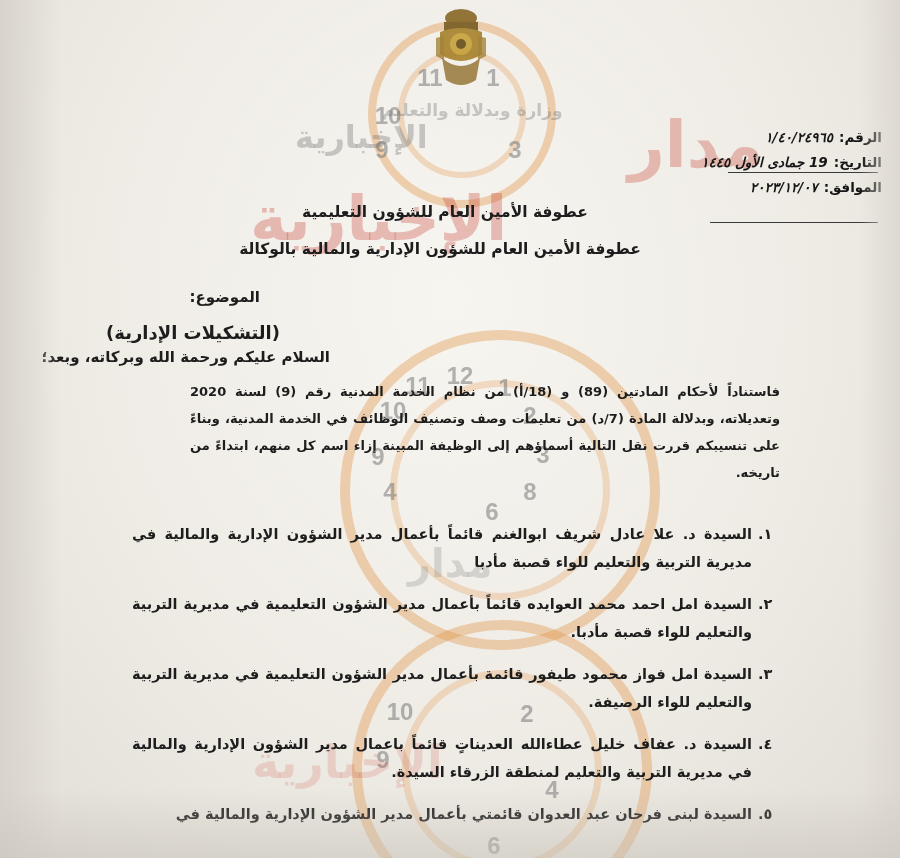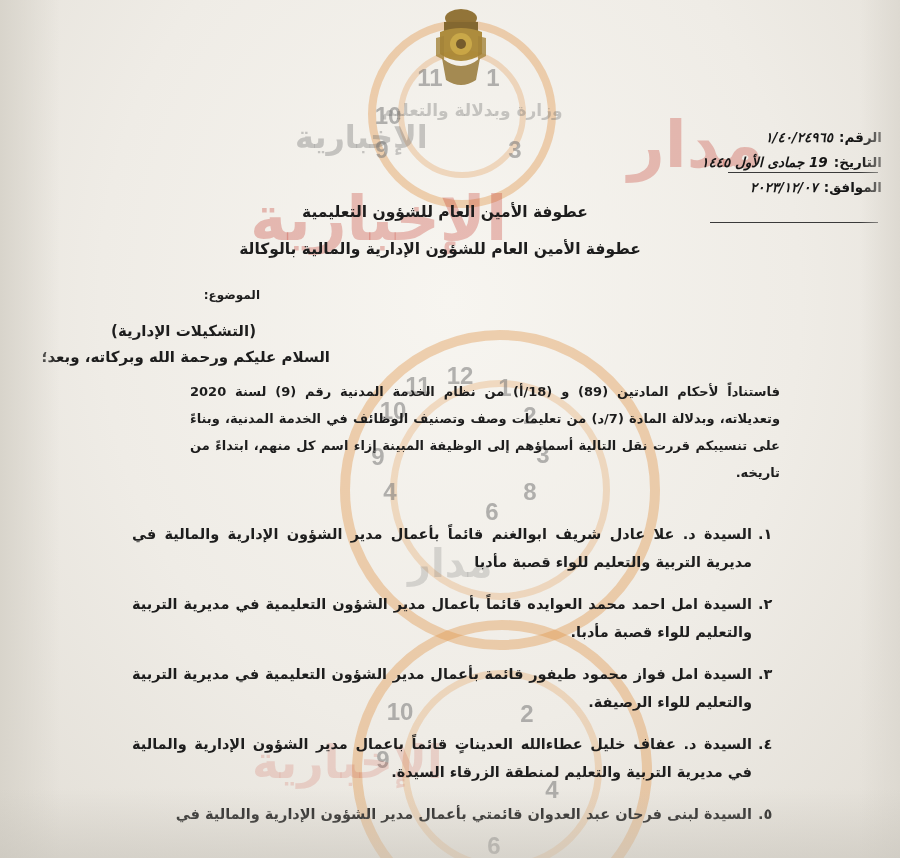--- a/index.html
+++ b/index.html
@@ -131,28 +131,28 @@
     top: 240px;
     width: 460px;
     text-align: center;
     font-size: 15.5px;
     font-weight: bold;
   }
   .subject-label {
     position: absolute;
     right: 640px;
     top: 288px;
-    font-size: 12px;
+    font-size: 15px;
     font-weight: bold;
   }
   .subject-value {
     position: absolute;
-    right: 644px;
+    right: 620px;
     top: 322px;
-    font-size: 15px;
+    font-size: 18px;
     font-weight: bold;
   }
   .greeting {
     position: absolute;
     right: 570px;
     top: 348px;
     font-size: 15px;
     font-weight: bold;
   }
   .para {

